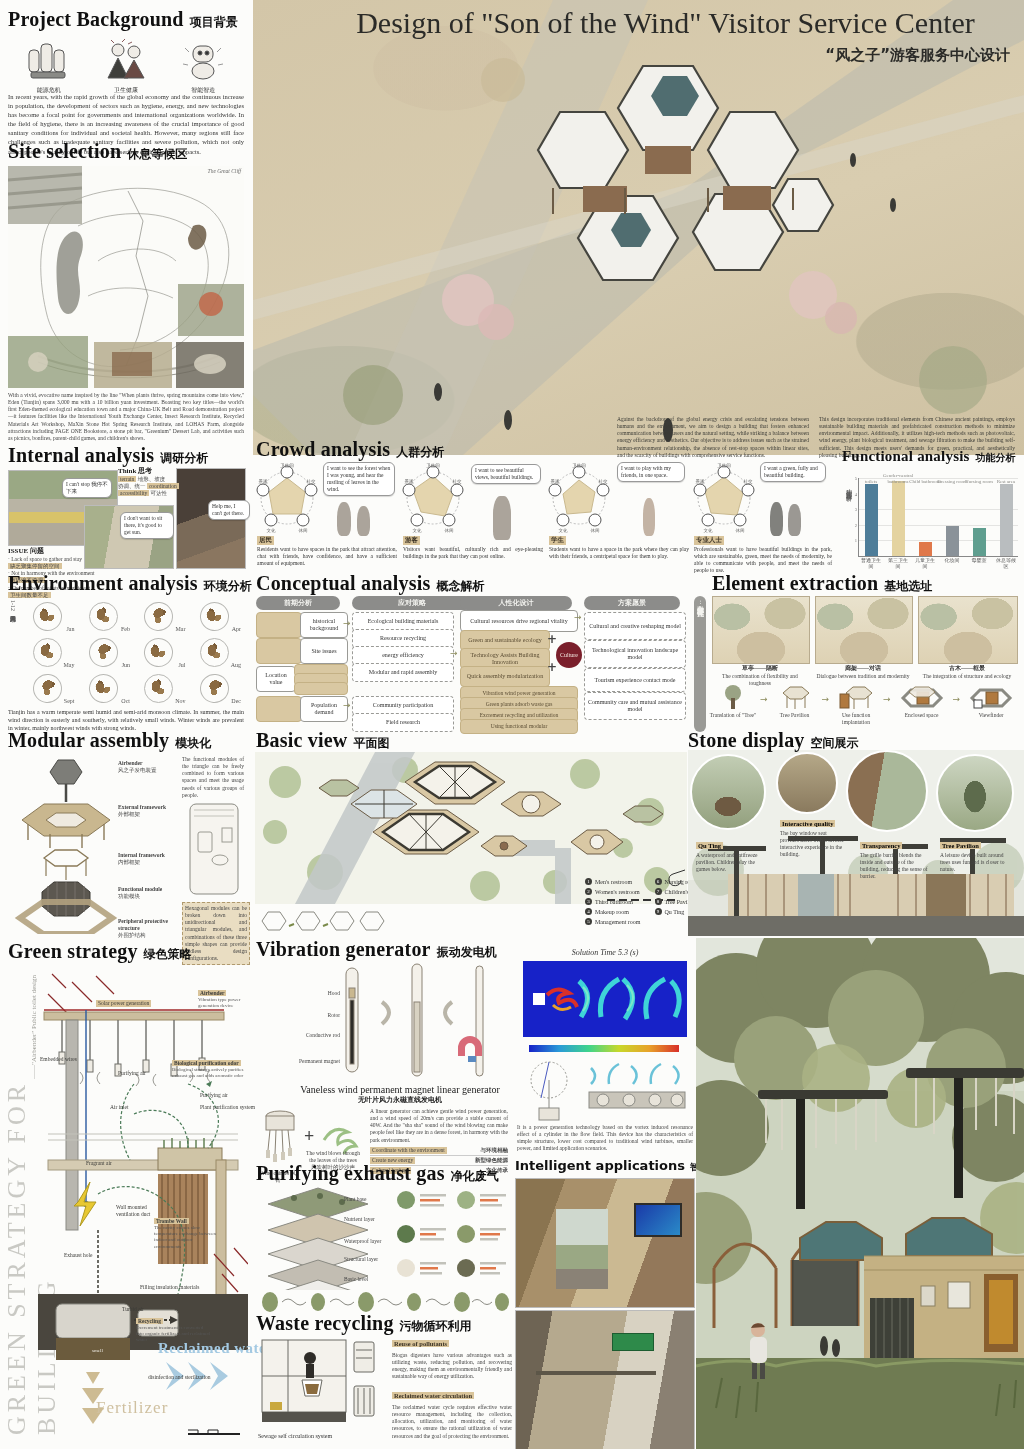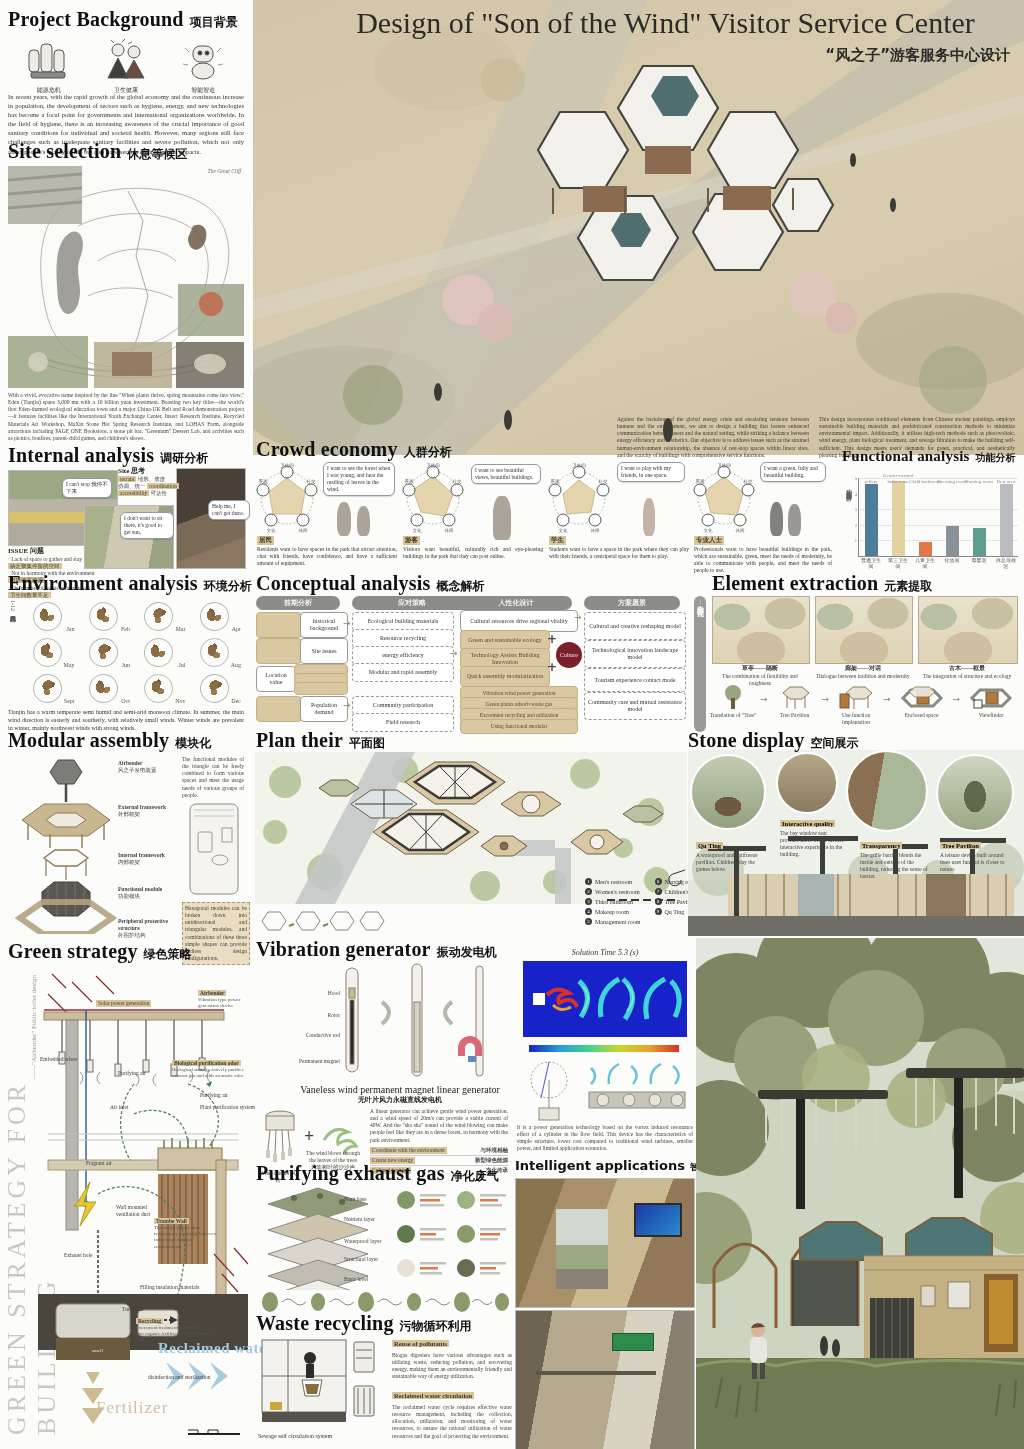--- a/index.html
+++ b/index.html
@@ -192,21 +192,21 @@
   <div class="abs nano" style="left:8px;top:392px;width:236px;text-align:justify">With a vivid, evocative name inspired by the line "When plants thrive, spring mountains come into view," Eden (Tianjin) spans 3,000 mu with a 10 billion yuan investment. Boasting two key titles—the world's first Eden-themed ecological education town and a major China-UK Belt and Road demonstration project—it features facilities like the International Youth Exchange Center, Insect Research Institute, Recycled Materials Art Workshop, MaXin Stone Hot Spring Research Institute, and LOHAS Farm, alongside attractions including PAGE ONE Bookstore, a stone pit bar, "Greenium" Dessert Lab, and activities such as picnics, bonfires, parent-child games, and children's shows.</div>
 
   <div class="sec-h" style="left:8px;top:444px">
       <span class="h-en">Internal analysis</span>
       <span class="h-zh">调研分析</span>
     </div>
   <div class="ph" style="left:8px;top:470px;width:108px;height:74px;background:linear-gradient(#9aa884 0 38%,#b9b4a4 38% 55%,#d8c36a 55% 70%,#b0aa9a 70%)"></div>
   <div class="ph" style="left:84px;top:505px;width:88px;height:62px;background:linear-gradient(100deg,#a8b08c 0 30%,#cfc8b2 30% 75%,#9aa384 75%)"></div>
   <div class="ph" style="left:176px;top:468px;width:68px;height:99px;background:linear-gradient(160deg,#4a4038 0 45%,#7a6a58 45% 75%,#8a7660 75%)"></div>
   <div class="abs" style="left:118px;top:466px;width:88px">
-    <div style="font-size:7px;font-weight:bold;color:#222">Site 思考</div>
+    <div style="font-size:7px;font-weight:bold;color:#222">Think 思考</div>
     <div class="nano"><span class="hl">terrain</span> <span>地形、坡度</span></div>
     <div class="nano"><span>协调、统一</span> <span class="hl">coordination</span></div>
     <div class="nano"><span class="hl">accessibility</span> <span>可达性</span></div>
   </div>
   <div class="bubble" style="left:62px;top:478px;width:42px">I can't stop 我停不下来</div>
   <div class="bubble" style="left:120px;top:512px;width:46px">I don't want to sit there, it's good to get sun.</div>
   <div class="bubble" style="left:208px;top:500px;width:34px">Help me, I can't get there.</div>
   <div class="abs" style="left:8px;top:546px;width:110px">
     <div style="font-size:7px;font-weight:bold;color:#222">ISSUE 问题</div>
     <div class="nano">· <span>Lack of space to gather and stay</span><br><span class="hl">缺乏聚集停留的空间</span></div>
@@ -309,21 +309,21 @@
   <svg class="abs" width="56" height="100" style="left:186px;top:798px">
     <rect x="4" y="6" width="48" height="90" rx="6" fill="#f6f4ef" stroke="#8a8a82"></rect>
     <path d="M8 12 h40 M8 18 h40" stroke="#c2c2ba" stroke-width="1"></path>
     <rect x="12" y="34" width="14" height="20" rx="2" fill="none" stroke="#9a9a92"></rect>
       <ellipse cx="34" cy="62" rx="8" ry="5" fill="none" stroke="#9a9a92"></ellipse>
       <rect x="36" y="30" width="10" height="14" fill="none" stroke="#9a9a92"></rect>
   </svg>
   <div class="abs nano" style="left:182px;top:902px;width:62px;border:.6px dashed #b09a6e;background:#e9ddc2;padding:2px;text-align:justify">Hexagonal modules can be broken down into unidirectional and triangular modules, and combinations of these three simple shapes can provide endless design configurations.</div>
 
   <div class="sec-h" style="left:256px;top:438px">
-      <span class="h-en">Crowd economy</span>
+      <span class="h-en">Crowd analysis</span>
       <span class="h-zh">人群分析</span>
     </div>
 
   <div class="persona" style="left:255px;top:462px">
     <svg width="64" height="74">
         <g>
           <circle cx="32" cy="36" r="26" fill="none" stroke="#bbb" stroke-dasharray="2 2"></circle>
           <polygon points="32,16 50,30 46,52 18,52 14,30" fill="#e4d5ae" stroke="#c9b98f"></polygon>
           <g fill="#fff" stroke="#555">
             <circle cx="32" cy="10" r="6"></circle>
@@ -515,21 +515,21 @@
     <div class="flowbox dashed abs" style="left:328px;top:96px;width:96px;height:22px">Community care and mutual assistance model</div>
     <span class="arrow abs" style="left:87px;top:22px">→</span>
     <span class="arrow abs" style="left:87px;top:104px">→</span>
     <span class="arrow abs" style="left:194px;top:52px">→</span>
     <span class="arrow abs" style="left:318px;top:16px">→</span>
   </div>
   <div class="abs vtext" style="left:694px;top:596px;height:128px;background:#9a9a96;color:#f4f4f0;border-radius:6px;font-size:7px;padding:4px 1px;font-family:'DejaVu Sans',sans-serif">文化融合·环境友好·人性化设计</div>
 
   <div class="sec-h" style="left:712px;top:572px">
       <span class="h-en">Element extraction</span>
-      <span class="h-zh">元素提取</span>
+      <span class="h-zh">基地选址</span>
     </div>
   <div class="paint abs" style="left:712px;top:596px;width:96px;height:66px"></div>
   <div class="paint abs" style="left:815px;top:596px;width:96px;height:66px"></div>
   <div class="paint abs" style="left:918px;top:596px;width:98px;height:66px"></div>
   <div class="abs" style="left:712px;top:664px;width:96px;text-align:center">
       <div style="font-size:6px;font-weight:bold;color:#333">草亭——隔断</div>
       <div class="nano">The combination of flexibility and toughness</div>
     </div>
   <div class="abs" style="left:815px;top:664px;width:96px;text-align:center">
       <div style="font-size:6px;font-weight:bold;color:#333">廊架——对话</div>
@@ -581,21 +581,21 @@
         <svg width="46" height="26">
           <polygon points="4,14 12,6 34,6 42,14 34,22 12,22" fill="none" stroke="#8a8a82" stroke-width="3"></polygon>
           <rect x="18" y="8" width="12" height="12" fill="#b0793e" stroke="#7a5a32"></rect>
           <rect x="6" y="16" width="8" height="8" fill="#fff" stroke="#444"></rect>
         </svg>
         <div class="step-lab">Viewfinder</div>
       </div>
   </div>
 
   <div class="sec-h" style="left:256px;top:729px">
-      <span class="h-en">Plan their</span>
+      <span class="h-en">Basic view</span>
       <span class="h-zh">平面图</span>
     </div>
   <svg class="abs" width="432" height="152" style="left:255px;top:752px">
     <rect width="432" height="152" fill="#f2f3ea"></rect>
     <g fill="#a9bb8a" opacity="0.75">
         <circle cx="30" cy="30" r="16"></circle>
         <circle cx="70" cy="120" r="18"></circle>
         <circle cx="150" cy="18" r="13"></circle>
         <circle cx="230" cy="134" r="15"></circle>
         <circle cx="330" cy="22" r="15"></circle>

